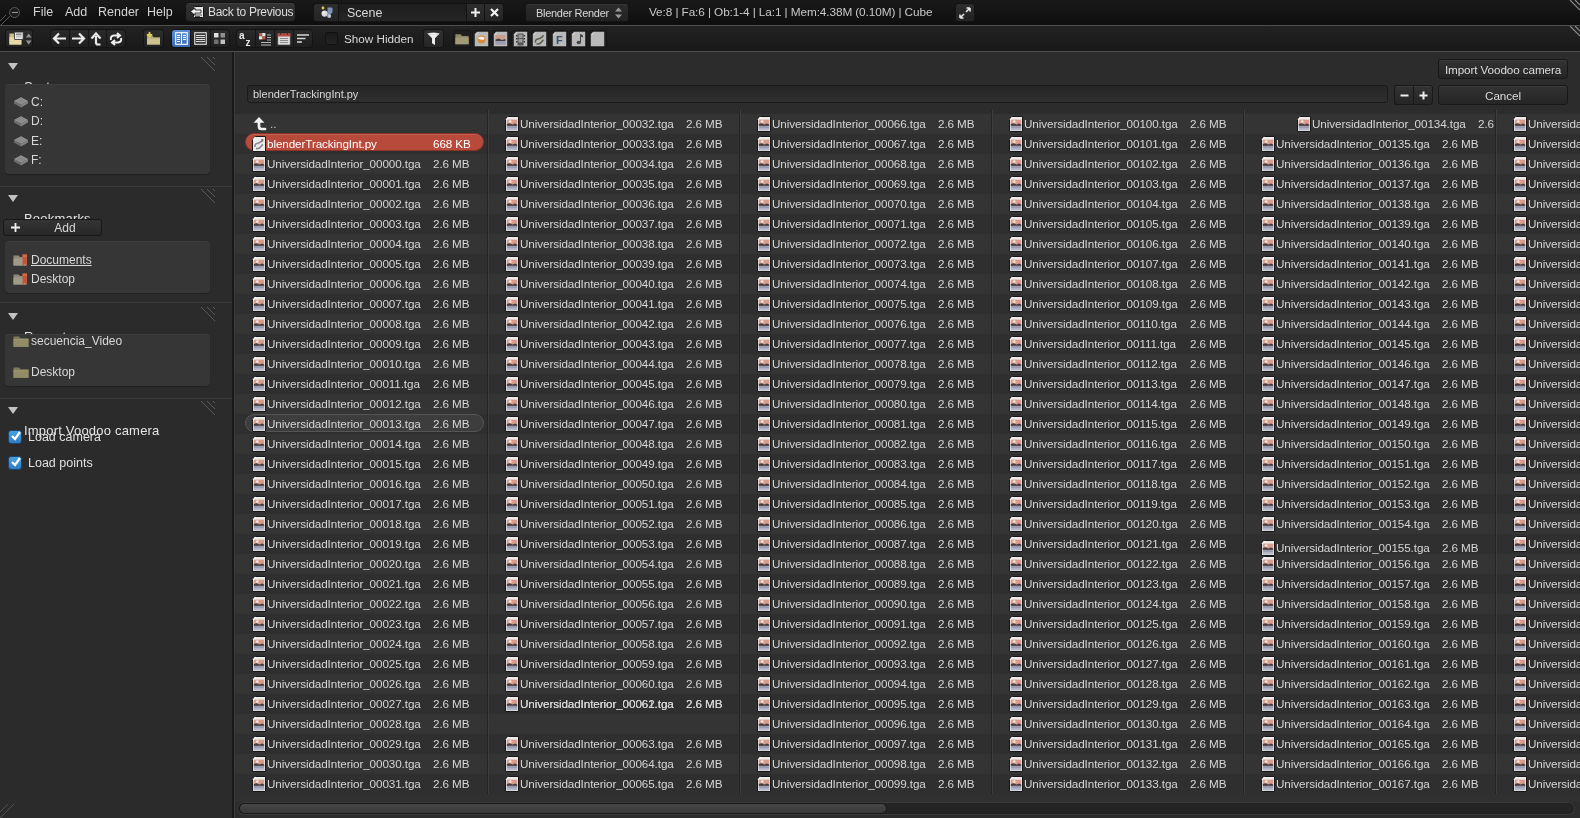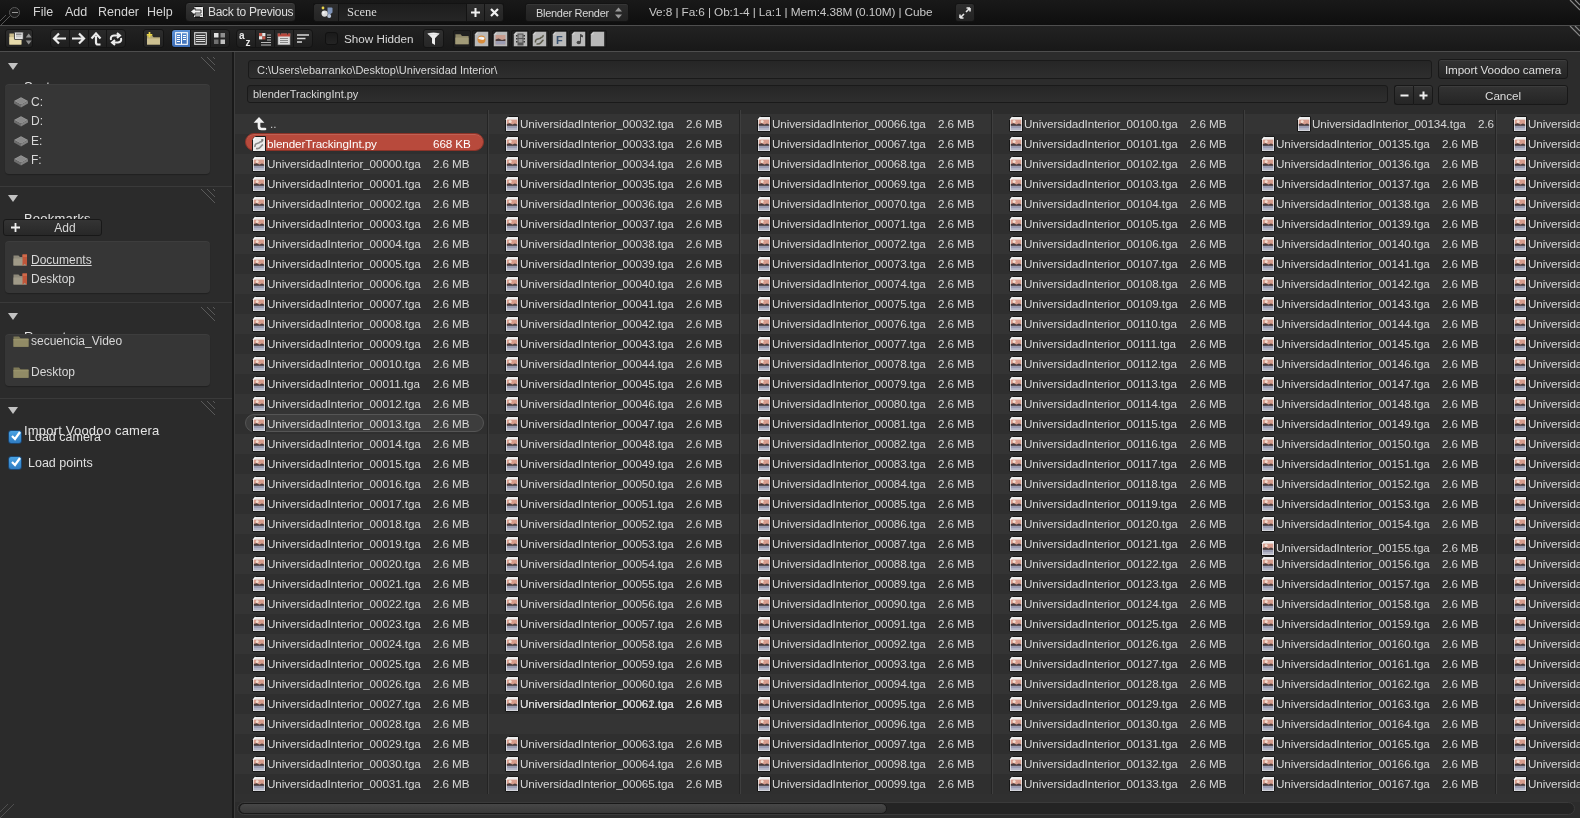--- a/index.html
+++ b/index.html
@@ -104,21 +104,21 @@
 <div class="abs menu" style="left:147px;">Help</div>
 <div class="abs" style="left:185px;top:2px;width:111px;height:20px;background:linear-gradient(#343434,#262626);border:1px solid #131313;border-radius:4px;box-shadow:inset 0 1px 0 rgba(255,255,255,.06);display:flex;align-items:center;">
 <svg style="margin-left:3px" width="16" height="16" viewBox="0 0 16 16">
 <rect x="4.5" y="2.5" width="10" height="11" rx="1" fill="#e8e8e8" stroke="#111"></rect>
 <rect x="6" y="10.5" width="7" height="1" fill="#555"></rect>
         <rect x="6" y="12" width="5" height="1" fill="#555"></rect>
 <path d="M1.5 7.5 L6 3.8 V6 H12 V9 H6 V11.2 Z" fill="#f2f2f2" stroke="#111" stroke-width="0.8"></path>
 </svg>
 <span style="font-size:12px;color:#dcdcdc;margin-left:3px;white-space:nowrap;letter-spacing:-0.3px;">Back to Previous</span>
     </div>
-<div class="abs" style="left:313px;top:3px;width:191px;height:19px;display:flex;font-family:Liberation Serif, serif;">
+<div class="abs" style="left:313px;top:3px;width:191px;height:19px;display:flex;">
 <div style="width:25px;background:linear-gradient(#2e2e2e,#242424);border:1px solid #131313;border-right:none;border-radius:3px 0 0 3px;display:flex;align-items:center;justify-content:center;">
 <svg width="15" height="15" viewBox="0 0 15 15">
 <circle cx="4" cy="3" r="1.4" fill="#e8d24a"></circle>
 <path d="M8.5 2.5 h4 a1 1 0 0 1 1 1 v4 l-2.5 2 h-2.5 z" fill="#7e93b8"></path>
 <circle cx="5.6" cy="8.6" r="3.1" fill="#dcdcdc"></circle>
           <circle cx="4.6" cy="7.6" r="1.1" fill="#f8f8f8"></circle>
 <circle cx="10.2" cy="11" r="2" fill="#b9c4d8"></circle>
 </svg>
       </div>
 <div style="flex:1;background:linear-gradient(#1d1d1d,#262626);border:1px solid #131313;border-right:none;display:flex;align-items:center;color:#d8d8d8;font-size:12.5px;padding-left:8px;">Scene</div>
@@ -417,21 +417,20 @@
 <svg class="abs" style="left:9px;top:429px" width="14" height="14" viewBox="0 0 14 14">
       <path d="M3 7 L6 10 L11 3" stroke="#fff" stroke-width="2.2" fill="none"></path>
     </svg>
 <div class="abs" style="left:28px;top:430px;font-size:12.5px;color:#e0e0e0;">Load camera</div>
 <div class="abs" style="left:8px;top:456px;width:14px;height:14px;background:linear-gradient(#4aa2e2,#2f7cc2);border:1px solid #1c456e;border-radius:3px;"></div>
 <svg class="abs" style="left:9px;top:455px" width="14" height="14" viewBox="0 0 14 14">
       <path d="M3 7 L6 10 L11 3" stroke="#fff" stroke-width="2.2" fill="none"></path>
     </svg>
 <div class="abs" style="left:28px;top:456px;font-size:12.5px;color:#e0e0e0;">Load points</div>
 <div class="abs" id="filebg"></div>
-<div class="abs fld" style="left:248px;top:60px;width:1184px;height:19px;">C:\Users\ebarranko\Desktop\Universidad Interior\</div>
 <div class="abs btn" style="left:1438px;top:59px;width:130px;height:20px;">Import Voodoo camera</div>
 <div class="abs fld" style="left:247px;top:85px;width:1141px;height:18px;padding-left:5px;">blenderTrackingInt.py</div>
 <div class="abs" style="left:1394px;top:85px;width:39px;height:20px;display:flex;">
 <div class="btn" style="flex:1;border-radius:3px 0 0 3px;border-right:none;">
         <svg width="11" height="11" viewBox="0 0 11 11">
           <path d="M1.5 5.5 H9.5" stroke="#f0f0f0" stroke-width="2"></path>
         </svg>
       </div>
 <div class="btn" style="flex:1;border-radius:0 3px 3px 0;">
         <svg width="11" height="11" viewBox="0 0 11 11">

